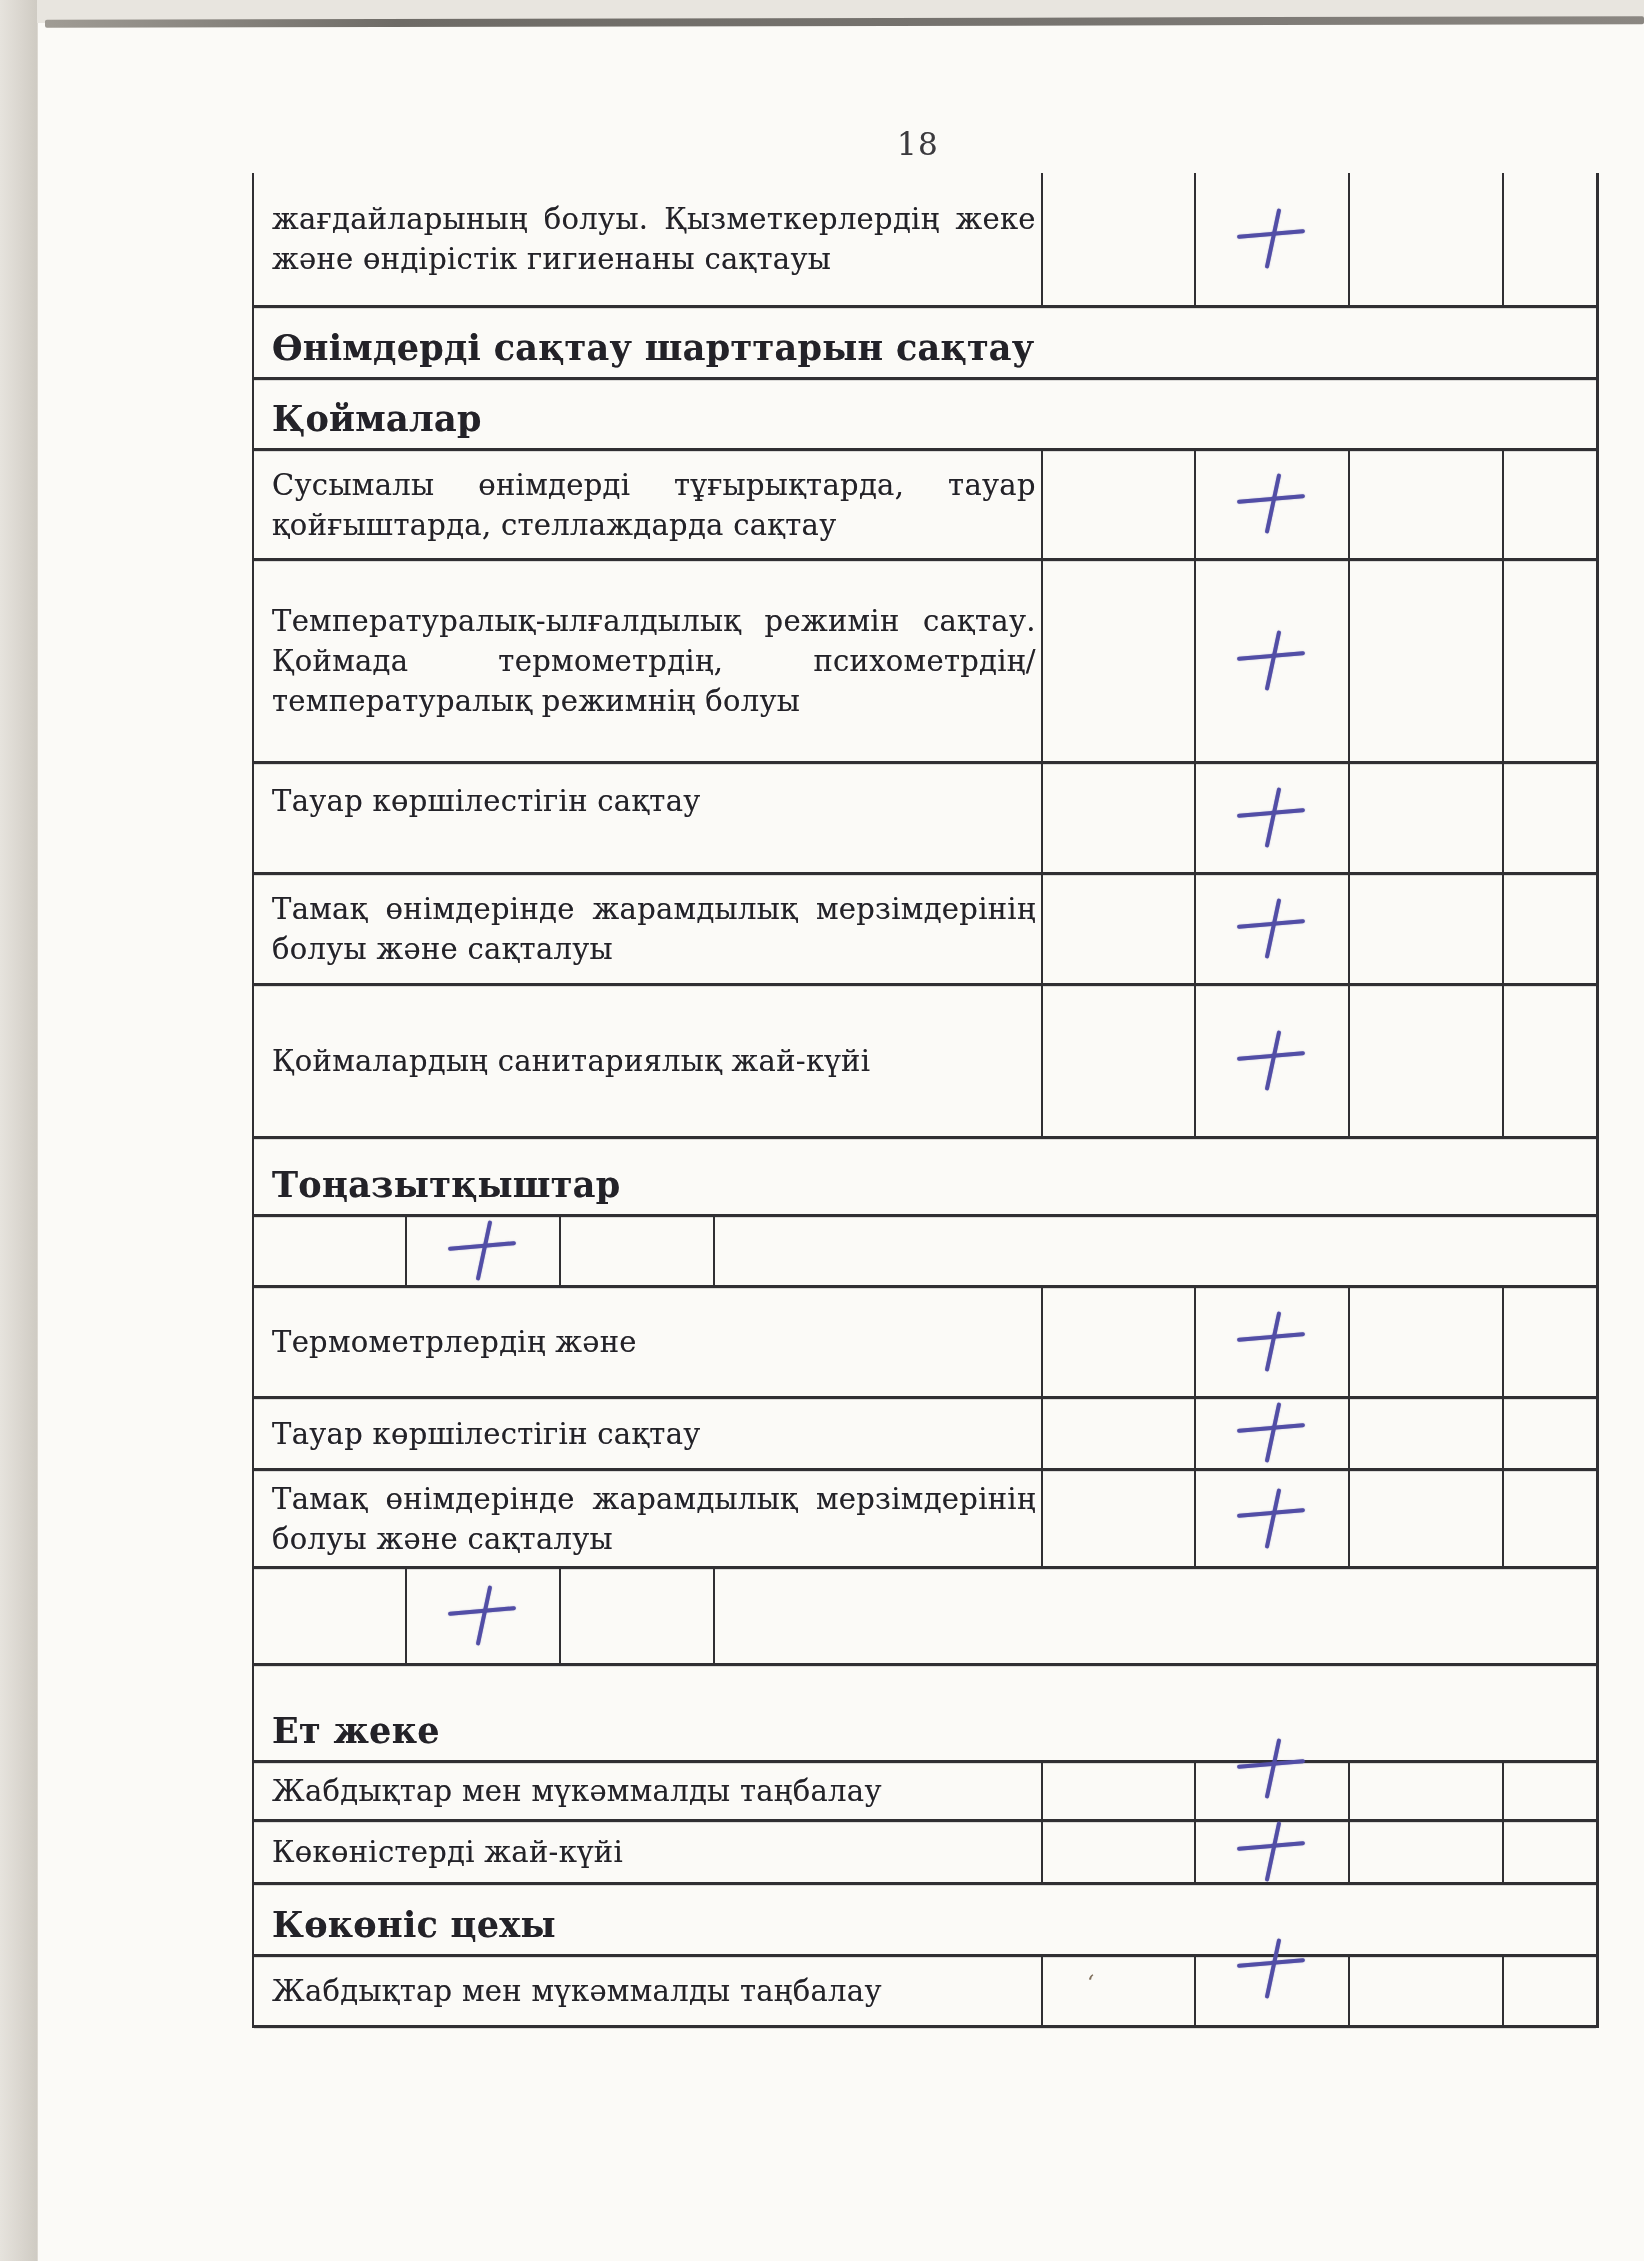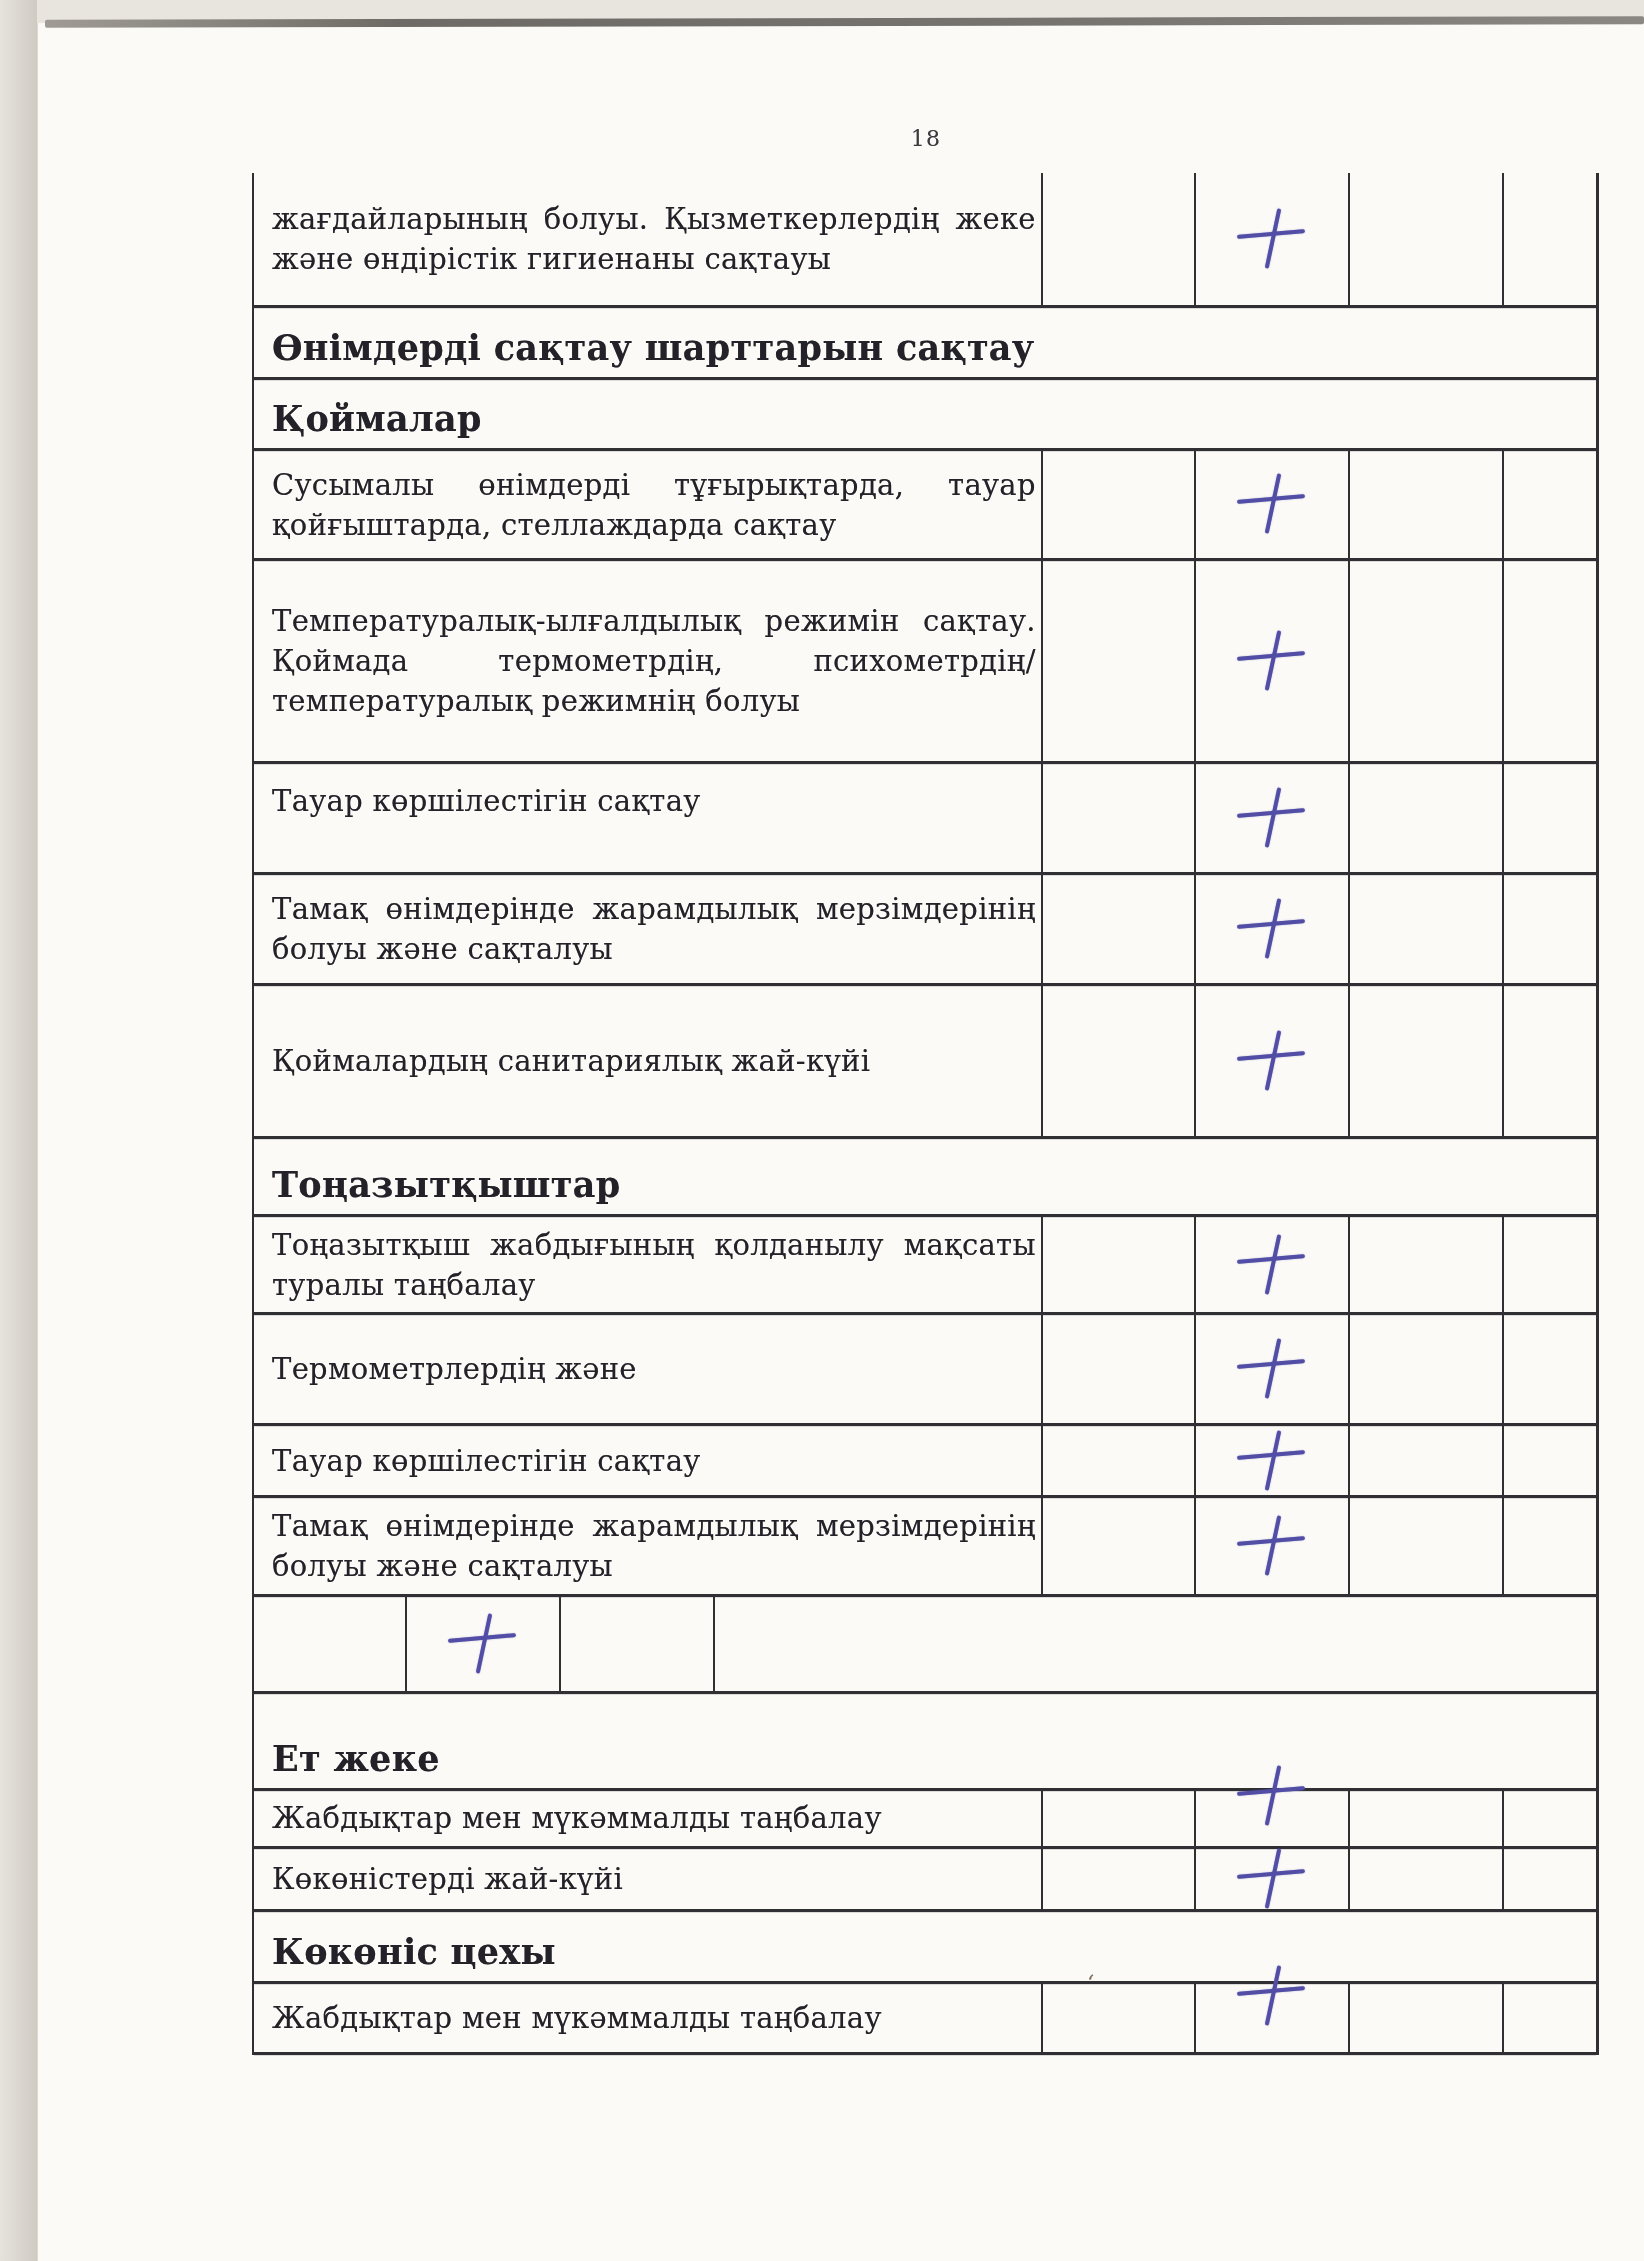--- a/index.html
+++ b/index.html
@@ -21,21 +21,21 @@
   }
   
   .scan-top-edge{
     position:absolute;left:45px;top:18px;width:1599px;height:8.4px;
     background:linear-gradient(90deg,#a09c95 0%,#6e6b66 22%,#777470 65%,#8b8782 100%);
     border-radius:1.9px;
     transform:rotate(-0.12deg);
   }
   .page-number{
     position:absolute;left:897px;top:126px;width:58px;
-    text-align:center;font-size:22px;color:#3b3a3e;letter-spacing:1.3px;
+    text-align:left;font-size:31px;color:#3b3a3e;letter-spacing:1.3px;
     text-shadow:0 0 0.6px rgba(59,58,62,.35);
   }
   
   .checklist-table{
     position:absolute;left:252px;top:173px;width:1347px;
     box-sizing:border-box;
     border-left:2.6px solid #302f33;
     border-right:3.2px solid #302f33;
   }
   .t-row{
@@ -221,23 +221,20 @@
     </div>
     <div class="cell-box c3"></div>
     <div class="cell-box c4"></div>
   </div>
     <div class="t-row section">
     <div class="cell-full">
       <p>Тоңазытқыштар</p>
     </div>
   </div>
     <div class="t-row item">
-    <div class="cell-text">
-      <p>Тоңазытқыш жабдығының қолданылу мақсаты туралы таңбалау</p>
-    </div>
     <div class="cell-box c1"></div>
     <div class="cell-box c2">
       <div class="plus">
         <div class="stroke-v"></div>
         <div class="stroke-h"></div>
       </div>
     </div>
     <div class="cell-box c3"></div>
     <div class="cell-box c4"></div>
   </div>

